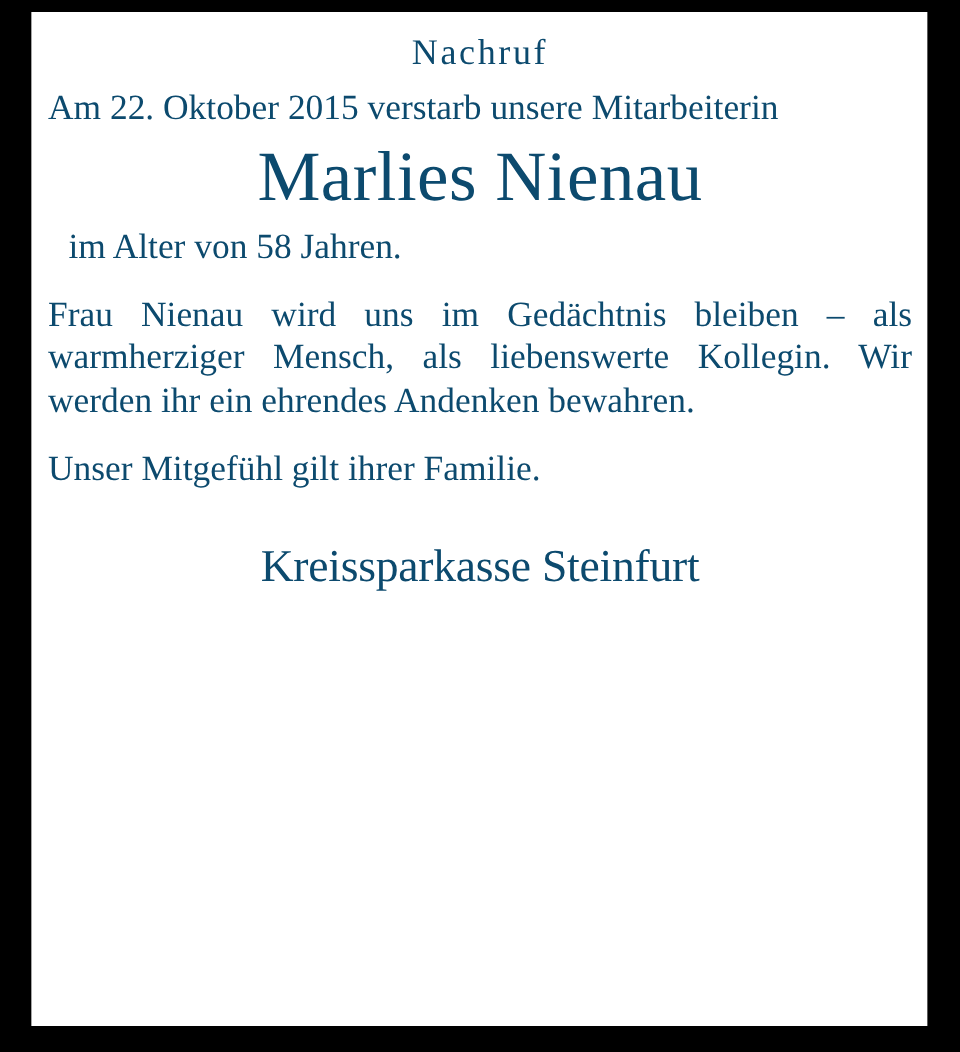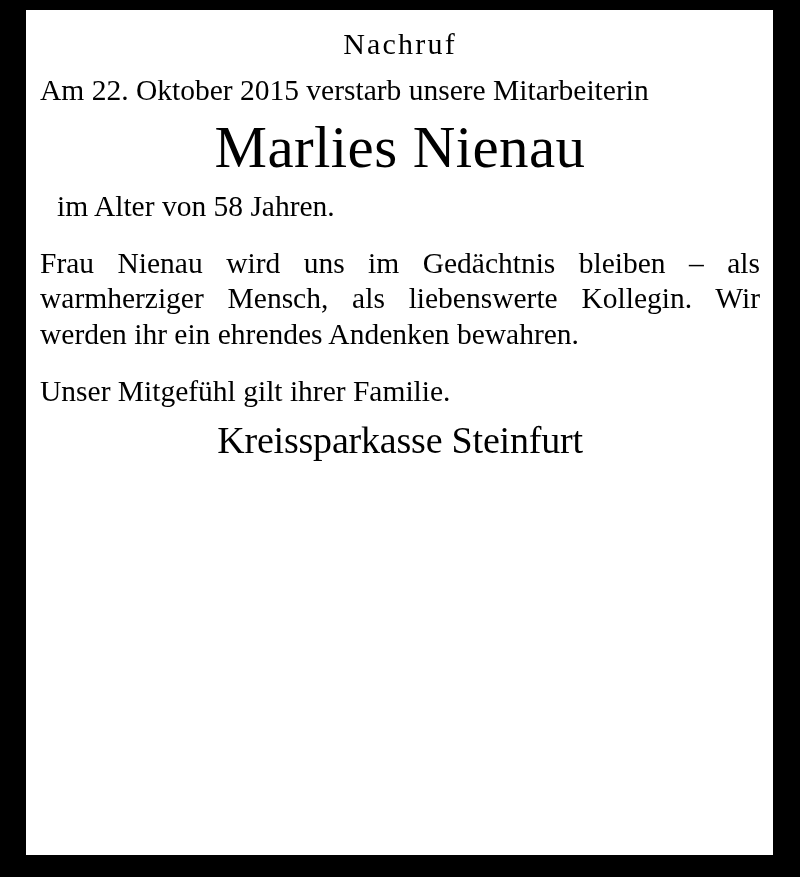--- a/index.html
+++ b/index.html
@@ -21,21 +21,21 @@
     overflow: hidden;
   }
 
   #notice-card {
     width: 100%;
     height: 100%;
     box-sizing: border-box;
     background: #ffffff;
     padding: 18px 13px 0 14px;
     font-family: "Liberation Serif", "DejaVu Serif", serif;
-    color: #000000;
+    color: #0c4a6e;
     overflow: hidden;
   }
 
   .nachruf-heading {
     text-align: center;
     font-size: 30px;
     line-height: 1.05;
     letter-spacing: 2.2px;
     font-weight: 400;
     margin: 0 0 14px 0;
@@ -77,21 +77,21 @@
 
   .body-par:last-of-type {
     margin-bottom: 1px;
   }
 
   .par-nowrap {
     text-align: left;
   }
 
   .signature-block {
-    margin-top: 10px;
+    margin-top: 42px;
     text-align: center;
   }
 
   .institution-name {
     font-size: 38px;
     line-height: 1.12;
     font-weight: 400;
     margin: 0 0 6px 0;
     letter-spacing: -0.2px;
   }

